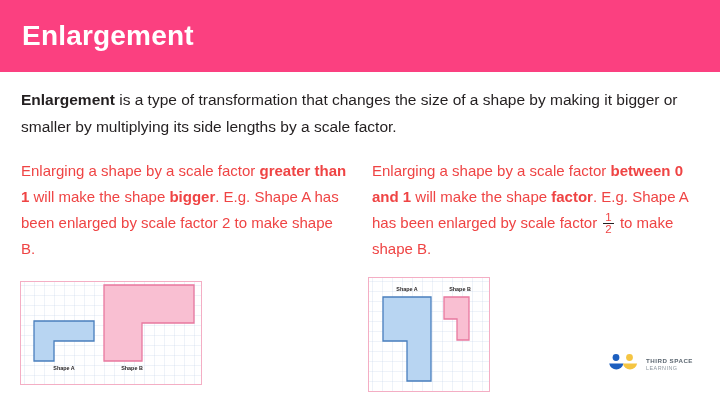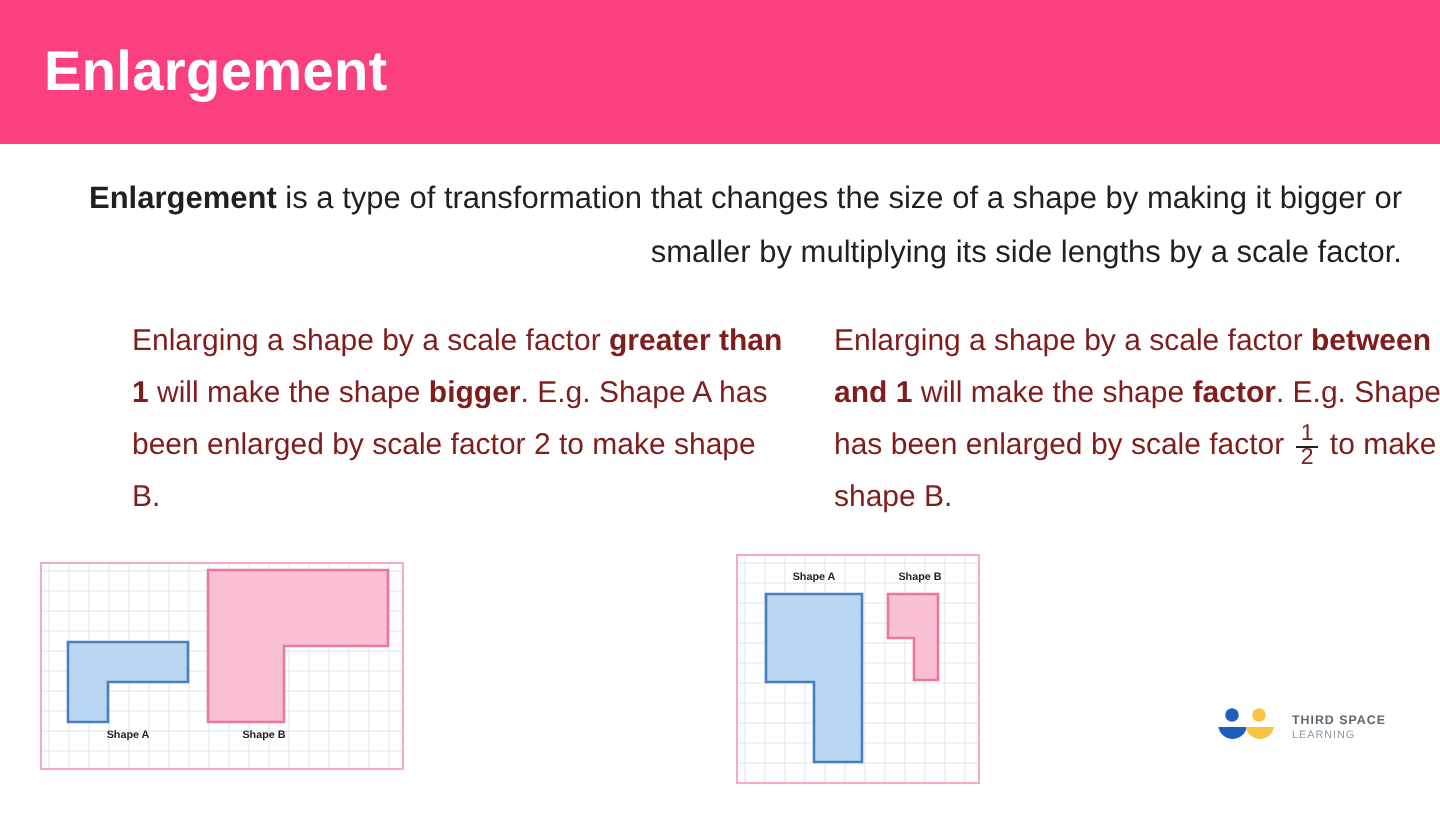--- a/index.html
+++ b/index.html
@@ -18,26 +18,26 @@
   }
   .header-title{
     color:#ffffff;
     font-size:28px;
     font-weight:600;
     letter-spacing:0.2px;
     margin-left:22px;
   }
   .intro{
     position:absolute;left:21px;top:86px;width:680px;
-    font-size:15.5px;line-height:27px;color:#231f20;text-align:right;
+    font-size:15.5px;line-height:27px;color:#231f20;
   }
   .intro b{font-weight:700;}
   .col{
     position:absolute;top:158px;
-    font-size:15px;line-height:26px;color:#7f1d1d;margin-left:45px;
+    font-size:15px;line-height:26px;color:#ef4444;
   }
   .col b{font-weight:700;}
   .col-left{left:21px;width:330px;}
   .col-right{left:372px;width:335px;}
   .frac{
     display:inline-block;
     vertical-align:-0.45em;
     text-align:center;
     font-size:11.5px;
     line-height:11px;

